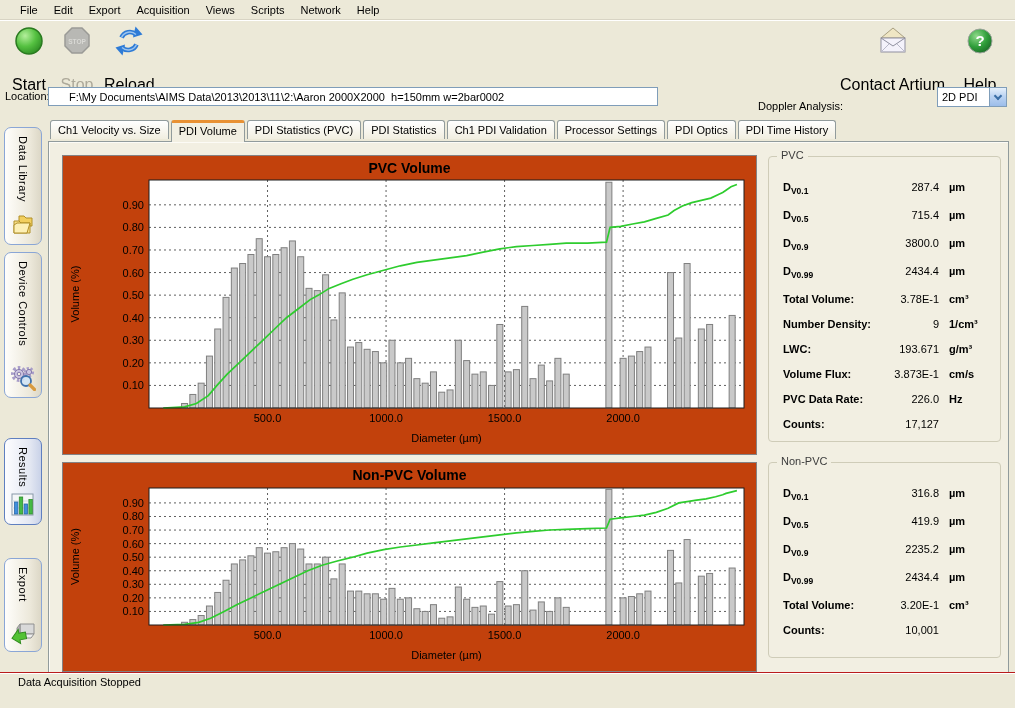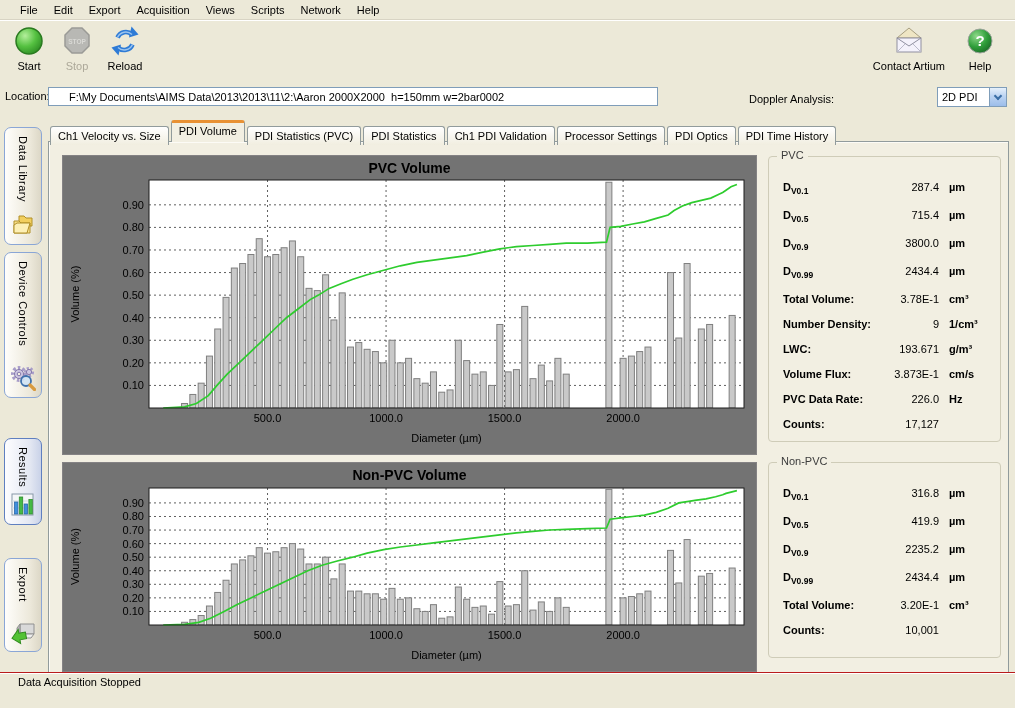--- a/index.html
+++ b/index.html
@@ -12,28 +12,28 @@
   
   .menubar { height:20px; display:flex; align-items:center; padding-left:12px;
     border-bottom:1px solid #d8d4c4; box-shadow:0 1px 0 #ffffff; }
   .menu-item { padding:3px 8px; cursor:default; }
   
   .toolbar { position:absolute; top:22px; left:0; width:100%; height:60px; }
   .tool-left { position:absolute; left:8px; top:2px; display:flex; gap:6px; }
   .tool-right{ position:absolute; right:14px; top:2px; display:flex; gap:14px; }
   .tool-btn { min-width:42px; text-align:center; cursor:default; }
   .tool-btn .ticon { height:34px; display:flex; align-items:center; justify-content:center; }
-  .tool-btn .tlabel { font-size:11px; margin-top:2px; }
+  .tool-btn .tlabel { font-size:16px; margin-top:18px; }
   .tool-btn.disabled .tlabel { color:#aca899; }
   
   .location-row { position:absolute; top:87px; left:0; width:100%; height:22px; }
   .loc-label { position:absolute; left:5px; top:3px; }
   .loc-input { position:absolute; left:48px; top:0; width:610px; height:19px;
     border:1px solid #7f9db9; background:#fff; font:11px "Liberation Sans",sans-serif; padding:1px 20px; }
-  .doppler-label { position:absolute; right:172px; top:6px; width:94px; }
+  .doppler-label { position:absolute; right:172px; top:13px; width:94px; text-align:right; }
   .combo { position:absolute; right:8px; top:0; width:70px; height:20px; border:1px solid #7f9db9; background:#fff; }
   .combo-value { position:absolute; left:4px; top:3px; }
   .combo-btn { position:absolute; right:0; top:0; width:17px; height:18px;
     background:linear-gradient(#e6f0fb,#bcd4f2 45%,#9cbdea); border-left:1px solid #7f9db9;
     display:flex; align-items:center; justify-content:center; }
   .combo-arrow { width:6px; height:6px; border-right:2px solid #3a6ea5; border-bottom:2px solid #3a6ea5;
     transform:rotate(45deg); margin-top:-3px; }
   
   .sidebar { position:absolute; left:4px; top:124px; width:42px; height:560px; }
   .side-tab { position:absolute; left:0; width:38px; border:1px solid #8aa6d6; border-radius:7px;
@@ -41,27 +41,27 @@
     display:flex; flex-direction:column; align-items:center; justify-content:space-between;
     padding:8px 0 6px 0; cursor:default; }
   .side-tab.active { background:linear-gradient(to right,#fdfdff,#e3e7f2 70%,#c9d2e8); border-color:#5f7fc0; }
   .side-label { writing-mode:vertical-rl; text-orientation:sideways; font-size:11px; letter-spacing:0.5px; }
   .side-icon { width:26px; height:26px; }
   
   .main { position:absolute; left:48px; top:120px; width:961px; height:565px; }
   .tabstrip { position:absolute; top:0; left:0; height:22px; display:flex; padding-left:2px; z-index:3; }
   .tab { border:1px solid #919b9c; border-bottom:none; border-radius:3px 3px 0 0;
     background:linear-gradient(#ffffff,#f1eee0); padding:3px 7px 0 7px; margin-right:2px;
-    height:19px; margin-top:6px; font-size:11px; white-space:nowrap; cursor:default; }
+    height:19px; margin-top:0; font-size:11px; white-space:nowrap; cursor:default; }
   .tab.active { height:22px; margin-top:0; border-top:3px solid #e89134; background:#f2efe2;
     padding-top:2px; position:relative; z-index:4; }
   .tabpage { position:absolute; top:21px; left:0; right:0; bottom:0;
     border:1px solid #919b9c; background:#f2efe2; box-shadow:inset 1px 1px 0 #fcfbf6; }
   
-  .chart-box { position:absolute; left:13px; width:695px; background:#737373;
+  .chart-box { position:absolute; left:13px; width:695px; background:#c2410c;
     border:1px solid #848284; }
   #chart-box-1 { top:13px;  height:300px; }
   #chart-box-2 { top:320px; height:210px; }
   
   .groupbox { position:absolute; left:719px; width:233px; border:1px solid #cfccb8;
     border-radius:4px; background:transparent; }
   #gb-pvc    { top:14px;  height:286px; }
   #gb-nonpvc { top:320px; height:196px; }
   .gb-title { position:absolute; top:-8px; left:8px; background:#f2efe2; padding:0 4px; color:#3c3c3c; }
   .gb-rows { position:absolute; top:20px; left:0; right:0; }

